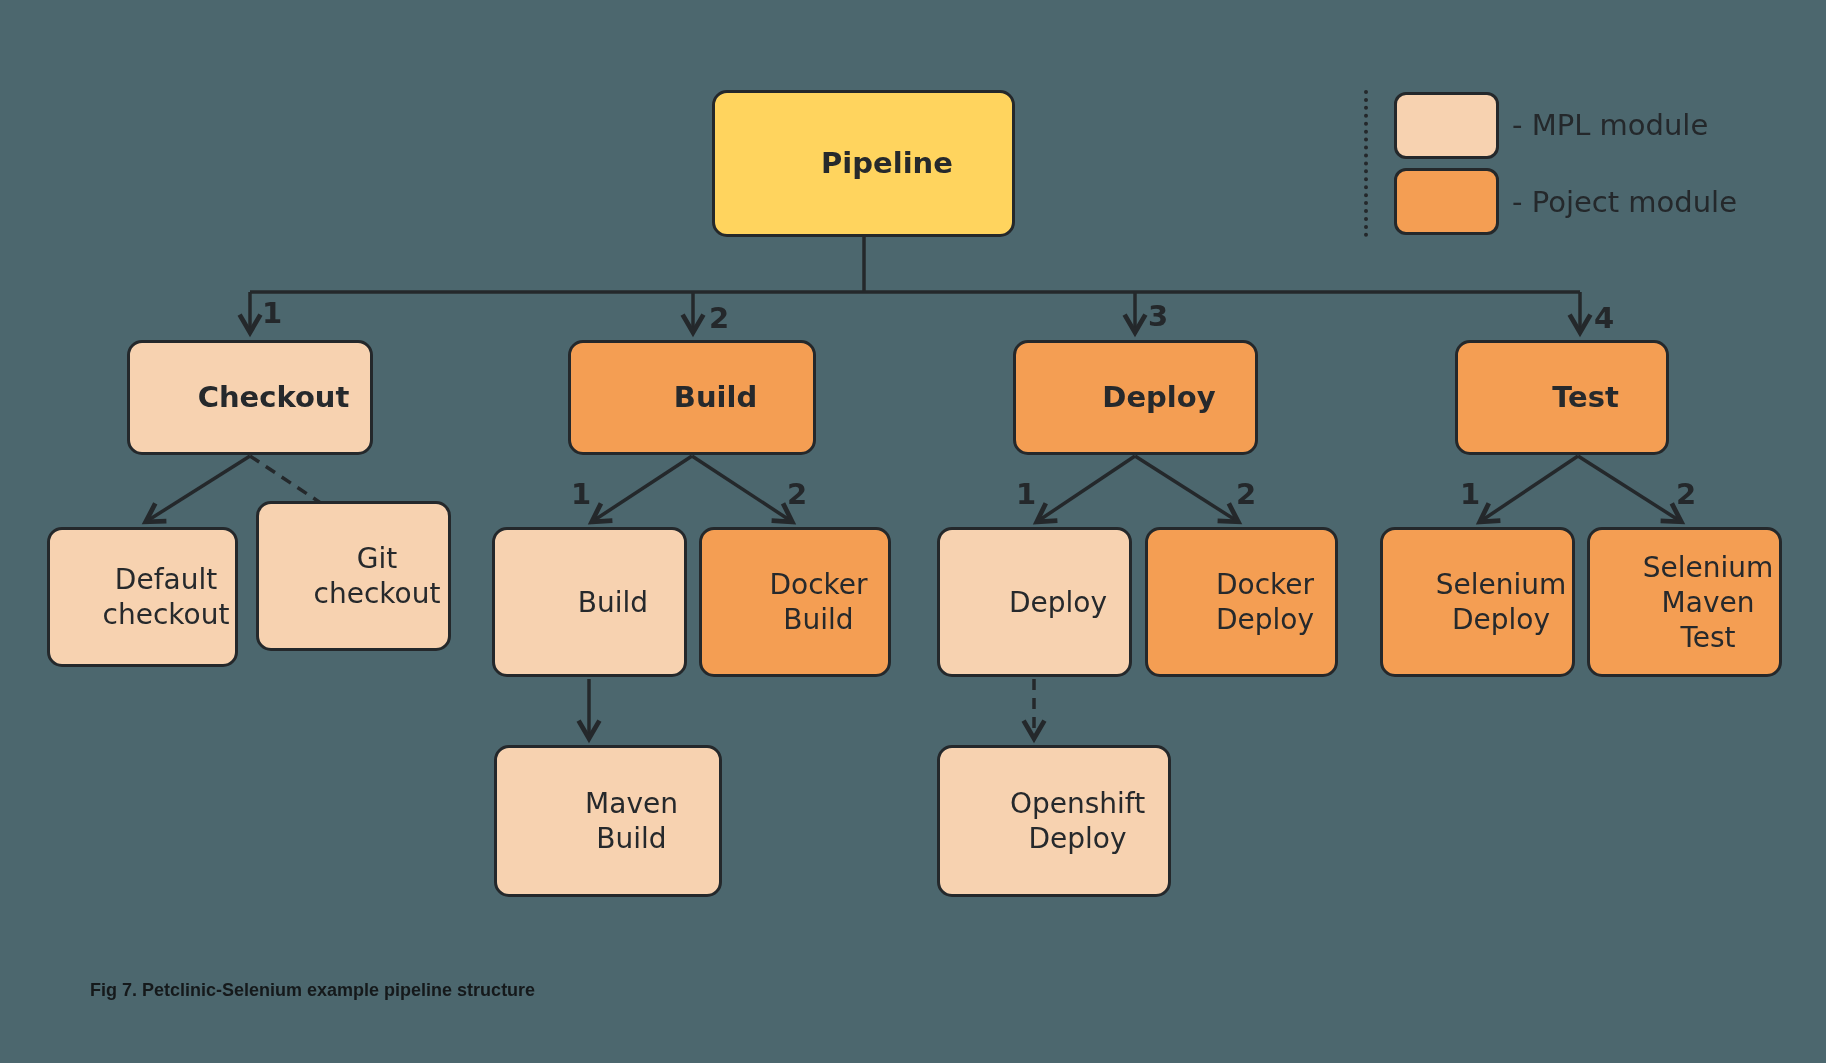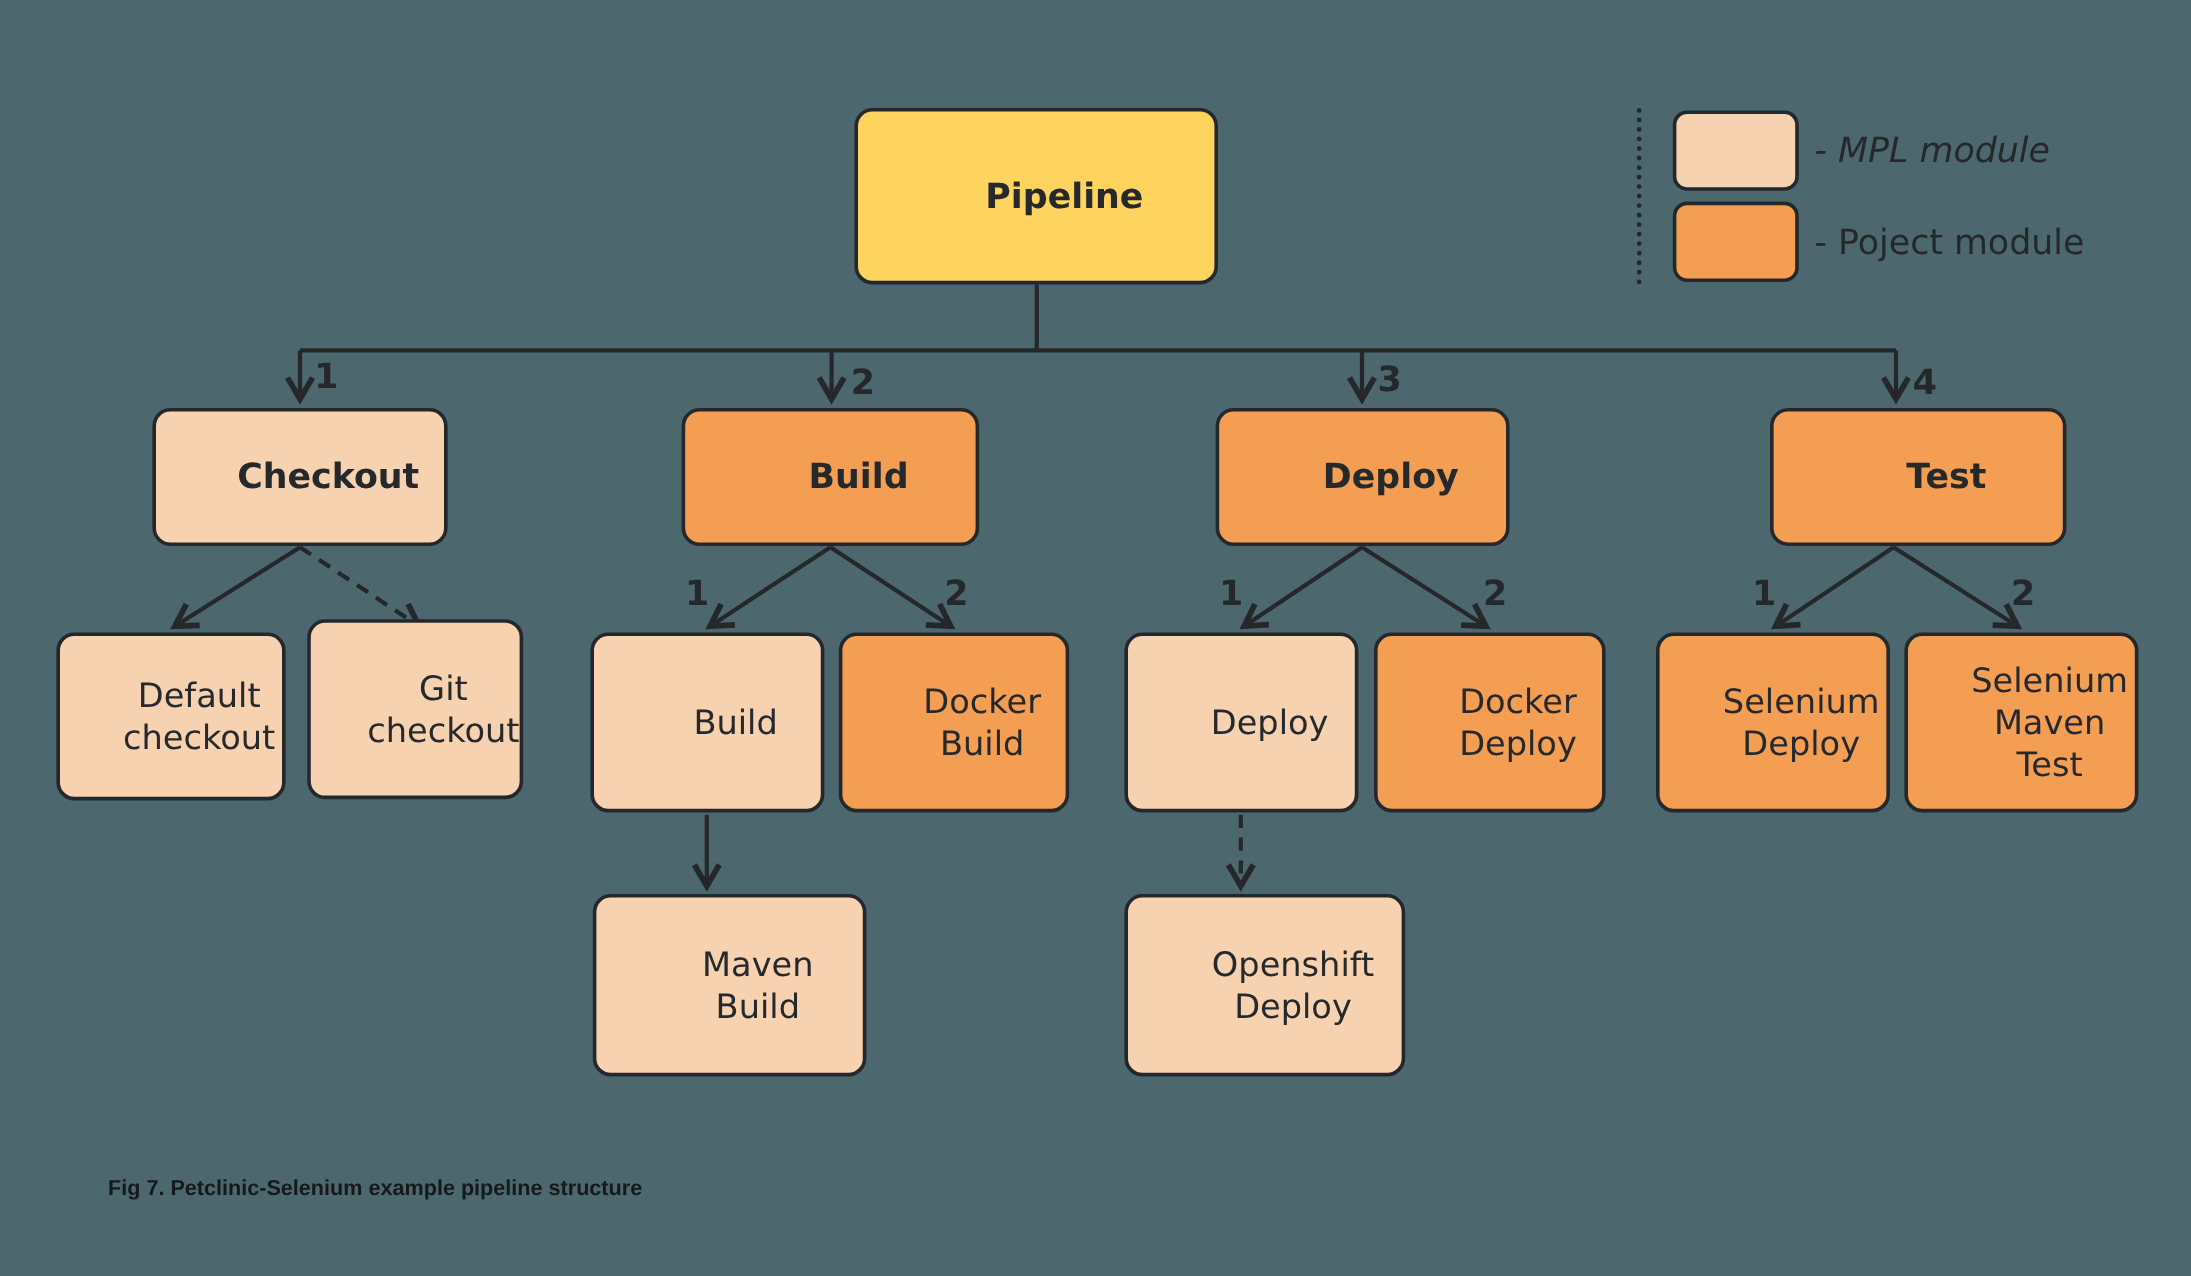--- a/index.html
+++ b/index.html
@@ -26,23 +26,23 @@
   svg.wires{position:absolute;left:0;top:0;}
   .edge-num{
     position:absolute;width:34px;text-align:center;
     font-weight:bold;font-size:29px;color:var(--line);
   }
   
   #n-pipeline{left:712px;top:90px;width:303px;height:147px;}
   #n-checkout{left:127px;top:340px;width:246px;height:115px;}
   #n-build{left:568px;top:340px;width:248px;height:115px;}
   #n-deploy{left:1013px;top:340px;width:245px;height:115px;}
-  #n-test{left:1455px;top:340px;width:247px;height:115px;margin-left:20px;}
+  #n-test{left:1455px;top:340px;width:214px;height:115px;}
   #n-default-checkout{left:47px;top:527px;width:191px;height:140px;}
-  #n-git-checkout{left:256px;top:516px;width:180px;height:150px;}
+  #n-git-checkout{left:256px;top:501px;width:195px;height:150px;}
   #n-build-module{left:492px;top:527px;width:195px;height:150px;}
   #n-docker-build{left:699px;top:527px;width:192px;height:150px;}
   #n-deploy-module{left:937px;top:527px;width:195px;height:150px;}
   #n-docker-deploy{left:1145px;top:527px;width:193px;height:150px;}
   #n-selenium-deploy{left:1380px;top:527px;width:195px;height:150px;}
   #n-selenium-maven-test{left:1587px;top:527px;width:195px;height:150px;}
   #n-maven-build{left:494px;top:745px;width:228px;height:152px;}
   #n-openshift-deploy{left:937px;top:745px;width:234px;height:152px;}
   
   #en-t1{left:255px;top:296px;} #en-t2{left:702px;top:301px;}
@@ -57,21 +57,21 @@
   }
   .legend-swatch{
     position:absolute;left:1394px;width:105px;height:67px;box-sizing:border-box;
     border:3px solid var(--line);border-radius:12px;
   }
   #legend-swatch-mpl{top:92px;}
   #legend-swatch-project{top:168px;}
   .legend-label{
     position:absolute;left:1512px;font-size:29px;color:#24282b;
   }
-  #legend-label-mpl{top:108px;font-style:italic;}
+  #legend-label-mpl{top:108px;}
   #legend-label-project{top:185px;}
   .caption{
     position:absolute;left:90px;top:980px;
     font-family:"Liberation Sans",sans-serif;
     font-weight:bold;font-size:18px;color:#15191b;
   }
 </style>
 </head>
 <body>
 

